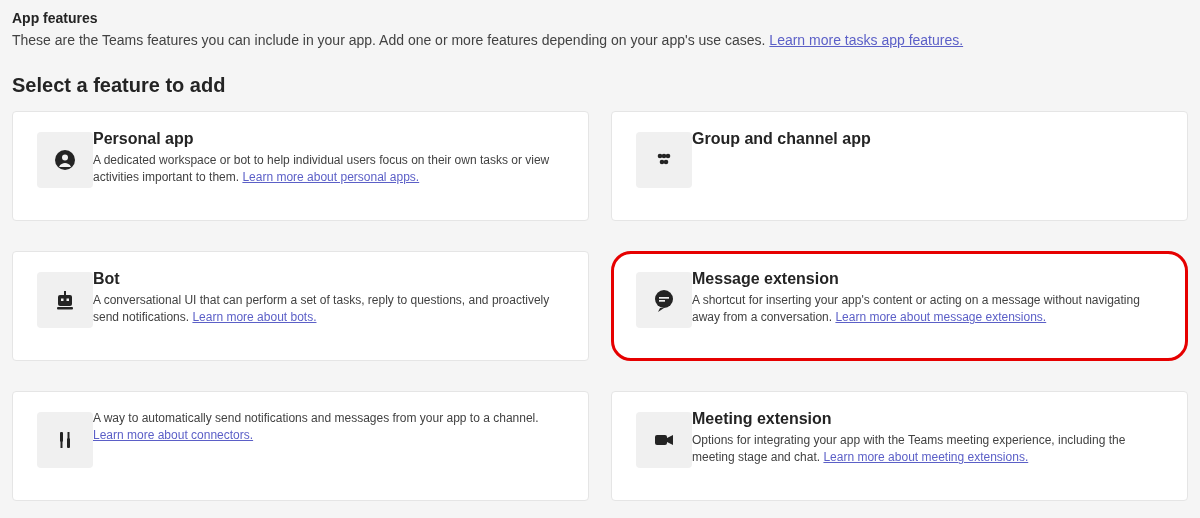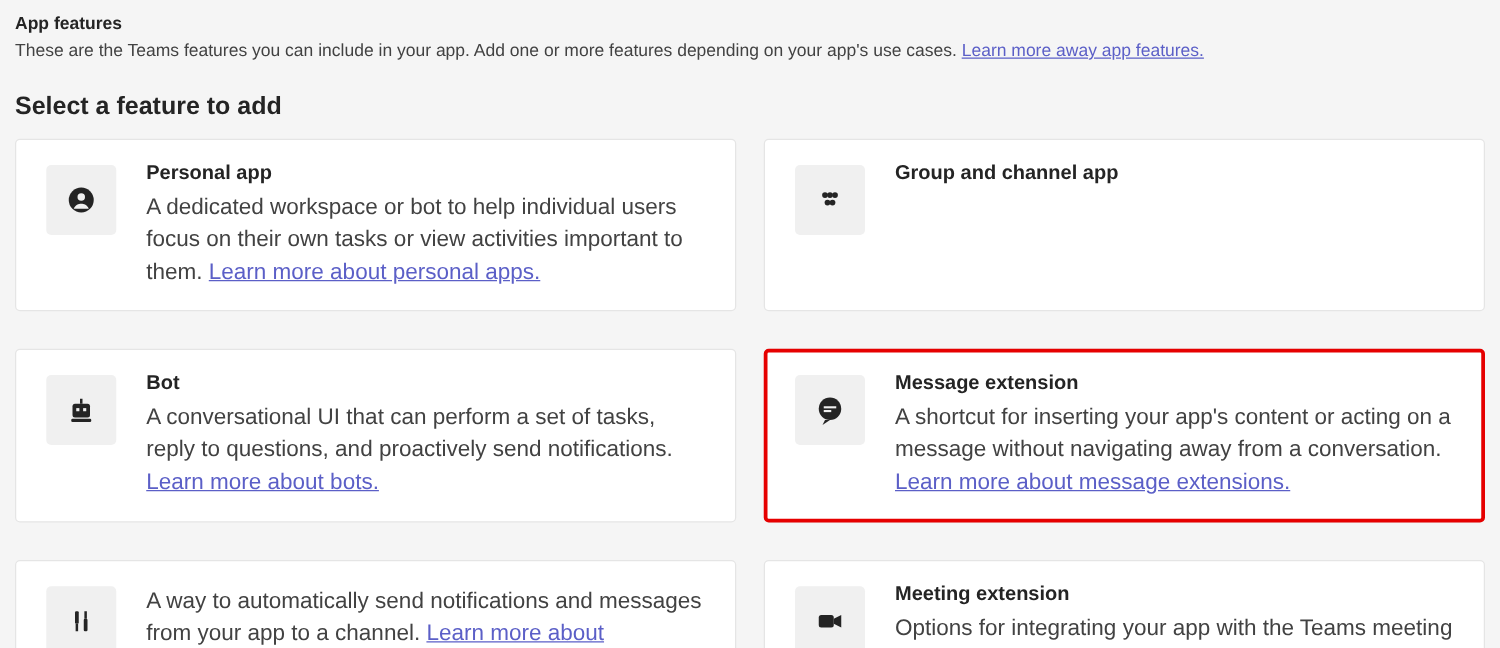--- a/index.html
+++ b/index.html
@@ -35,59 +35,59 @@
       grid-template-columns: 1fr 1fr;
       column-gap: 22px;
       row-gap: 30px;
     }
     .card {
       background: #ffffff;
       border: 1px solid #e5e5e5;
       border-radius: 4px;
       padding: 18px 24px 18px 24px;
       display: flex;
-      gap: 24px;
       align-items: flex-start;
       cursor: pointer;
       min-height: 110px;
     }
     .card.highlighted {
       outline: 3px solid #e60000;
       outline-offset: -3px;
+      border-radius: 20px;
     }
     .icon-box {
       width: 56px;
       height: 56px;
       background: #f0f0f0;
       border-radius: 4px;
       display: flex;
       align-items: center;
       justify-content: center;
       flex-shrink: 0;
       margin-top: 2px;
     }
     .icon-box svg { width: 24px; height: 24px; fill: #242424; }
     .card-body { flex: 1; }
     .card-title {
       font-size: 16px;
       font-weight: 700;
       margin-bottom: 4px;
     }
     .card-desc {
-      font-size: 18px;
+      font-size: 12px;
       color: #424242;
       line-height: 1.45;
     }
   </style>
 </head>
 <body>
 
 <h1 class="page-title">App features</h1>
 <p class="page-subtitle">
-  <span>These are the Teams features you can include in your app. Add one or more features depending on your app's use cases. </span><a href="#">Learn more away app features.</a>
+  <span>These are the Teams features you can include in your app. Add one or more features depending on your app's use cases. </span><a href="#">Learn more tasks app features.</a>
 </p>
 
 <h2 class="section-heading">Select a feature to add</h2>
 
 <div class="grid">
 
   <div class="card">
     <div class="icon-box">
       <svg viewBox="0 0 24 24">
           <circle cx="12" cy="12" r="10"></circle>

